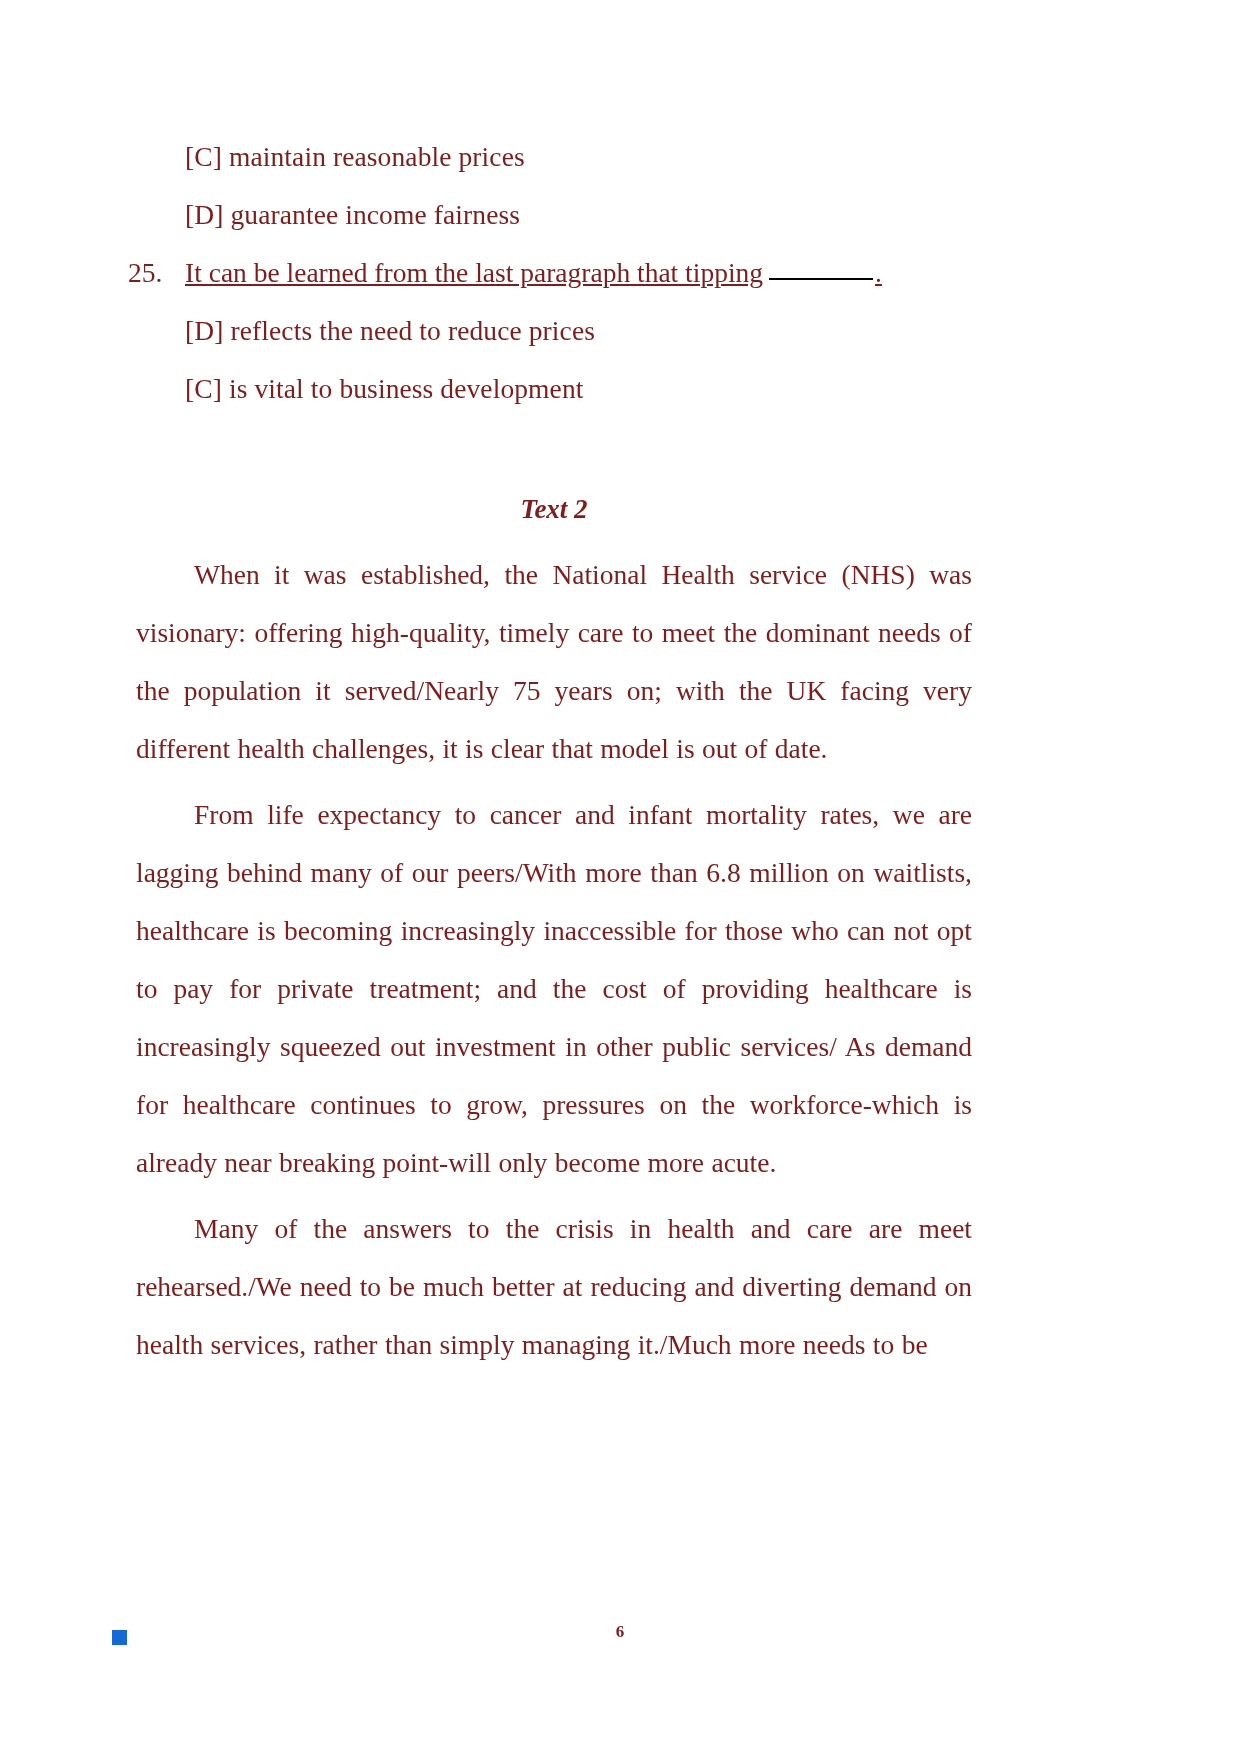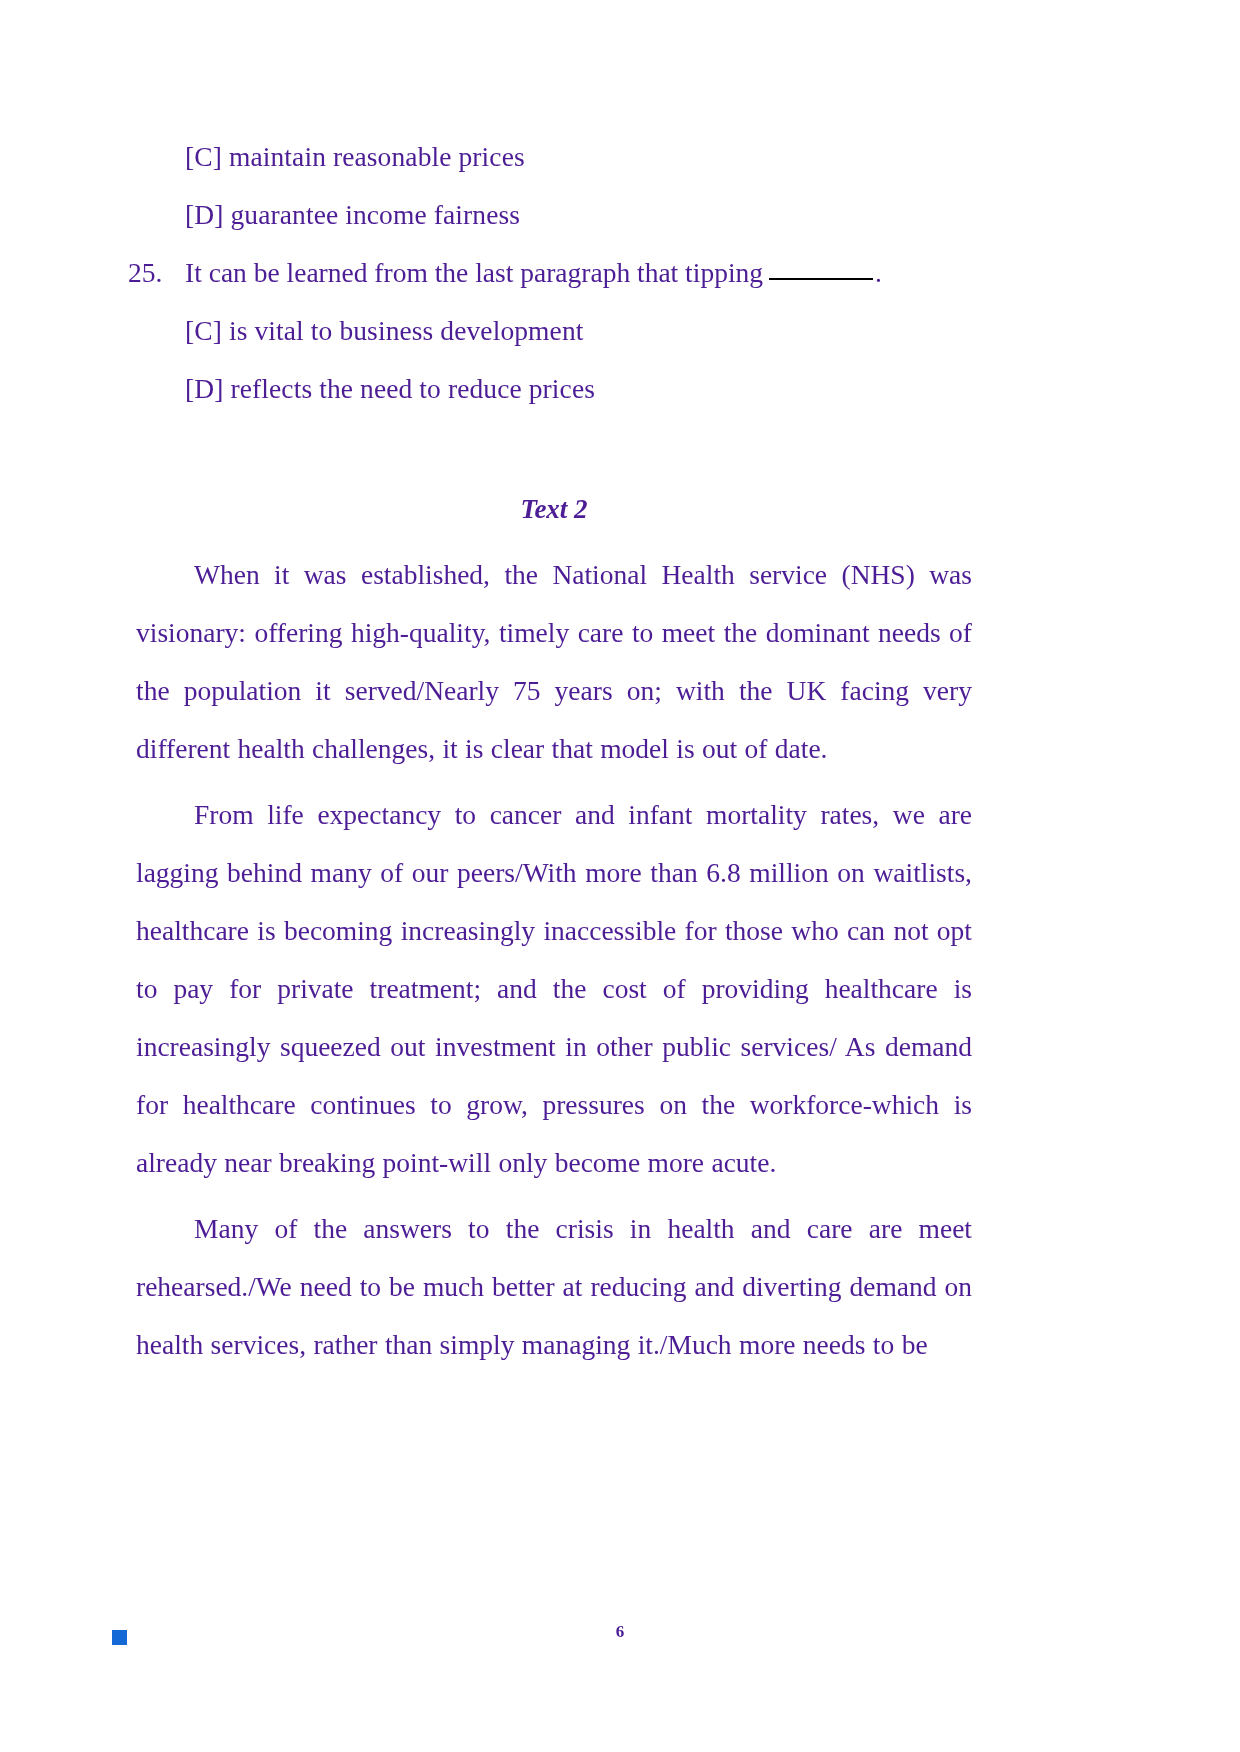--- a/index.html
+++ b/index.html
@@ -7,21 +7,21 @@
     margin: 0;
     padding: 0;
     background: #ffffff;
   }
   .page {
     position: relative;
     width: 1240px;
     height: 1752px;
     background: #ffffff;
     font-family: "Liberation Serif", "DejaVu Serif", serif;
-    color: #4c1d95;
+    color: #7f1d1d;
     overflow: hidden;
   }
 
   
   .content {
     position: absolute;
     left: 128px;
     top: 128px;
     width: 852px;
   }
@@ -42,20 +42,21 @@
     display: flex;
     align-items: center;
     white-space: nowrap;
   }
   .question .q-num {
     width: 57px;
     flex: 0 0 57px;
   }
   .question .q-text {
     flex: 1 1 auto;
+    text-decoration: underline;
   }
   .blank-rule {
     display: inline-block;
     width: 104px;
     border-bottom: 2px solid #000;
     margin: 0 2px 0 6px;
     vertical-align: 2px;
   }
 
   
@@ -120,27 +121,27 @@
     </div>
 
     <div class="question">
       <span class="q-num">25.</span>
       <span class="q-text"><span>It can be learned from the last paragraph that tipping</span><span class="blank-rule"></span><span>.</span></span>
     </div>
 
 
 
     <div class="option">
-      <span>[C]</span>
-      <span>is vital to business development</span>
+      <span>[D]</span>
+      <span>reflects the need to reduce prices</span>
     </div>
 
     <div class="option">
-      <span>[D]</span>
-      <span>reflects the need to reduce prices</span>
+      <span>[C]</span>
+      <span>is vital to business development</span>
     </div>
 
     <div class="section-heading">Text 2</div>
 
     <p class="para">When it was established, the National Health service (NHS) was visionary: offering high-quality, timely care to meet the dominant needs of the population it served/Nearly 75 years on; with the UK facing very different health challenges, it is clear that model is out of date.</p>
     <p class="para">From life expectancy to cancer and infant mortality rates, we are lagging behind many of our peers/With more than 6.8 million on waitlists, healthcare is becoming increasingly inaccessible for those who can not opt to pay for private treatment; and the cost of providing healthcare is increasingly squeezed out investment in other public services/ As demand for healthcare continues to grow, pressures on the workforce-which is already near breaking point-will only become more acute.</p>
     <p class="para">Many of the answers to the crisis in health and care are meet rehearsed./We need to be much better at reducing and diverting demand on health services, rather than simply managing it./Much more needs to be</p>
 
   </div>
 

